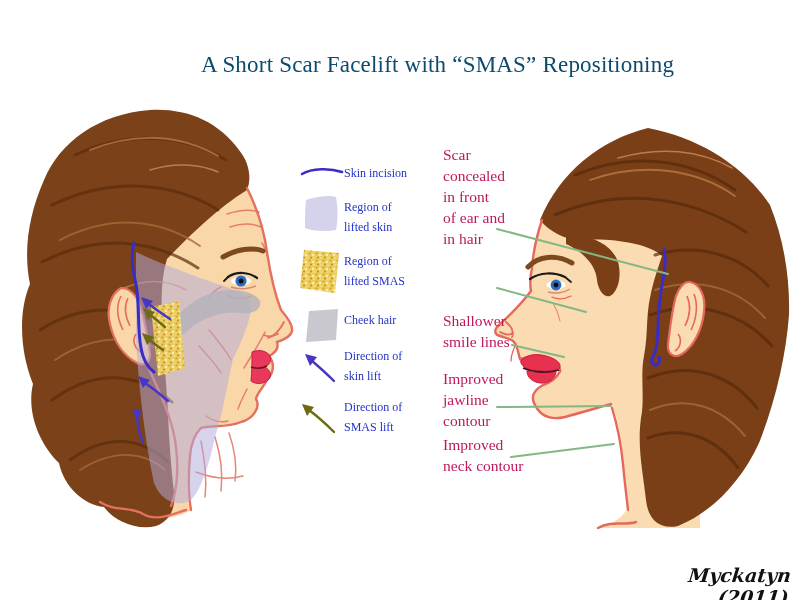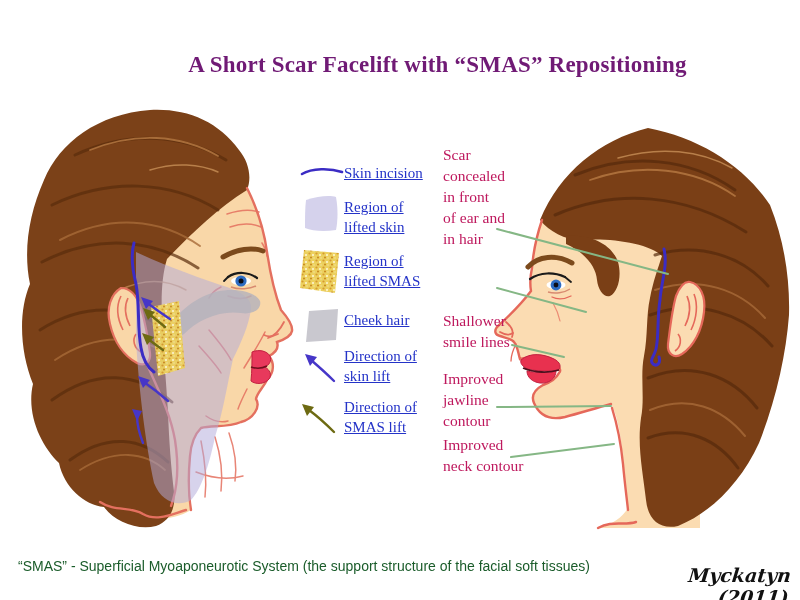--- a/index.html
+++ b/index.html
@@ -1,22 +1,22 @@
 <!DOCTYPE html>
 <html><head>
 <meta charset="utf-8">
 <style>
   html,body{margin:0;padding:0;background:#ffffff;}
   .canvas{position:relative;width:800px;height:600px;background:#ffffff;overflow:hidden;
           font-family:"Liberation Serif","DejaVu Serif",serif;}
   .title{position:absolute;top:52px;left:0;width:800px;padding-left:75px;box-sizing:border-box;
-         text-align:center;font-size:23px;font-weight:bold;color:#701a75;letter-spacing:.2px;}
+         text-align:center;font-size:23px;font-weight:normal;color:#0c4a6e;letter-spacing:.2px;}
   svg.art{position:absolute;top:0;left:0;}
-  .legend-label{position:absolute;left:344px;font-size:15px;line-height:20px;color:#2433c8;
-                white-space:pre-line;text-decoration:underline;}
+  .legend-label{position:absolute;left:344px;font-size:12px;line-height:20px;color:#2433c8;
+                white-space:pre-line;}
   .anno-label{position:absolute;left:443px;font-size:15.5px;line-height:21px;color:#be185d;
               white-space:pre-line;}
   .footnote{position:absolute;left:18px;top:558px;font-size:14px;color:#1a5c2a;
             font-family:"Liberation Sans","DejaVu Sans",sans-serif;}
   .signature{position:absolute;left:630px;top:564px;width:160px;text-align:right;
              font-size:19px;font-weight:bold;font-style:italic;color:#111;
              font-family:"DejaVu Serif",serif;transform:skewX(-6deg);}
 </style>
 </head>
 <body>
@@ -290,15 +290,14 @@
 of ear and
 in hair</div>
   <div class="anno-label" style="top:310px">Shallower
 smile lines</div>
   <div class="anno-label" style="top:368px">Improved
 jawline
 contour</div>
   <div class="anno-label" style="top:434px">Improved
 neck contour</div>
 
-  <div class="footnote">“SMAS” -  Superficial Myoaponeurotic System (the support structure of the facial soft tissues)</div>
   <div class="signature">Myckatyn (2011)</div>
 </div>
 
 </body></html>

